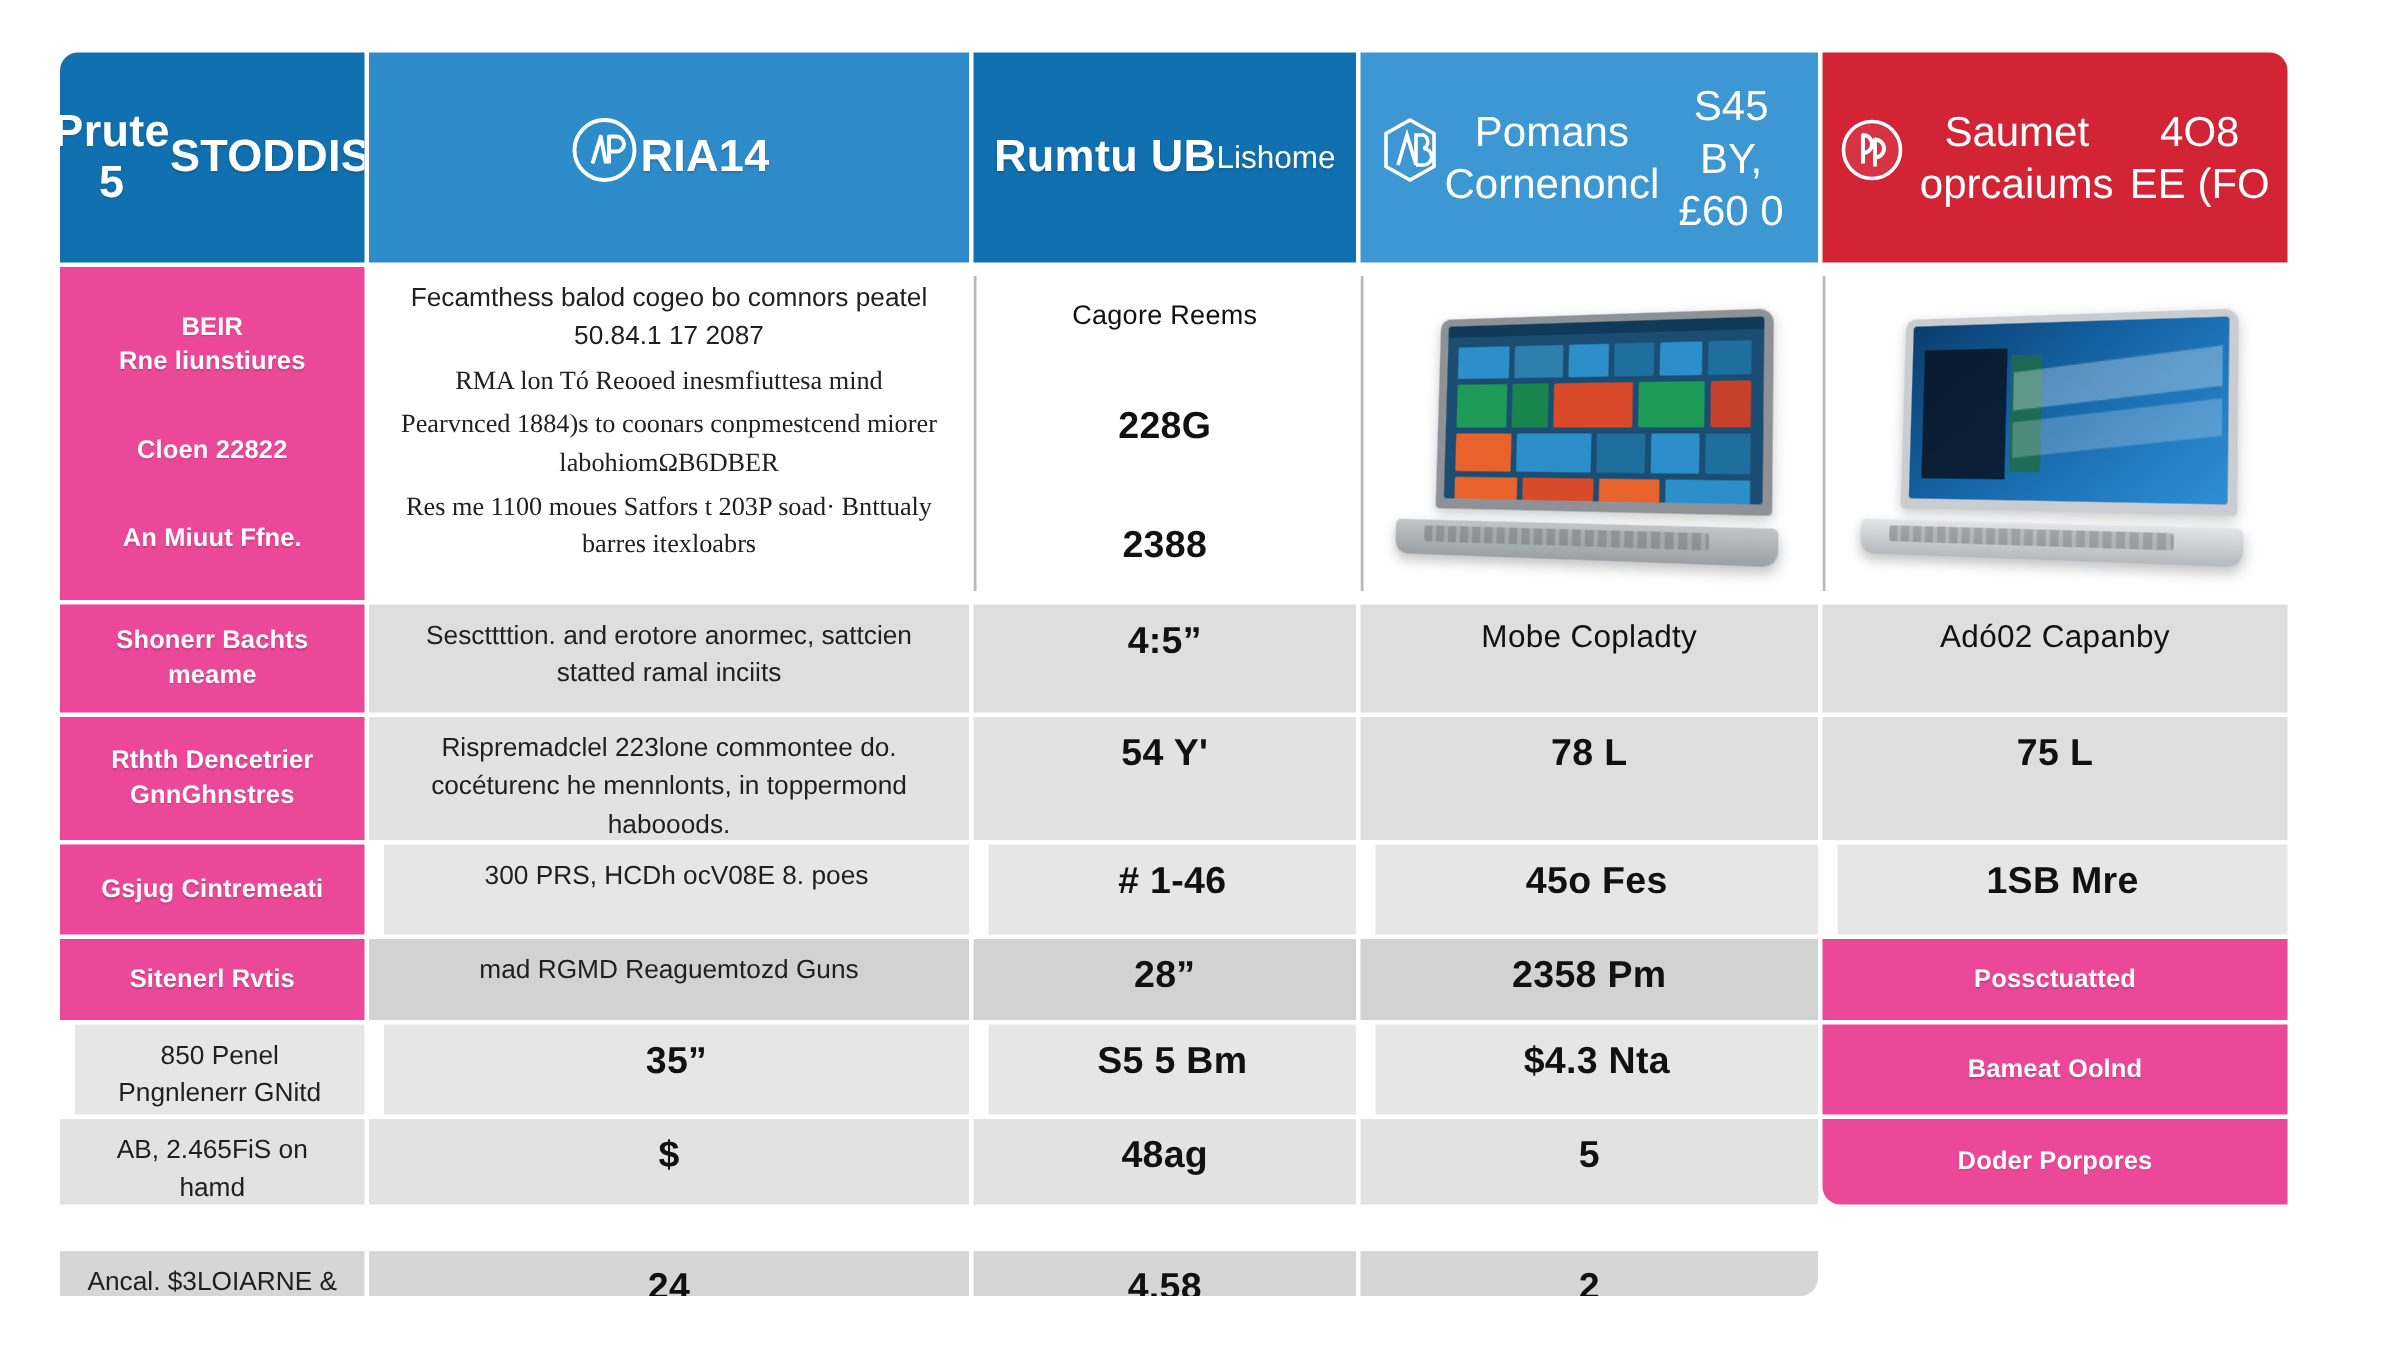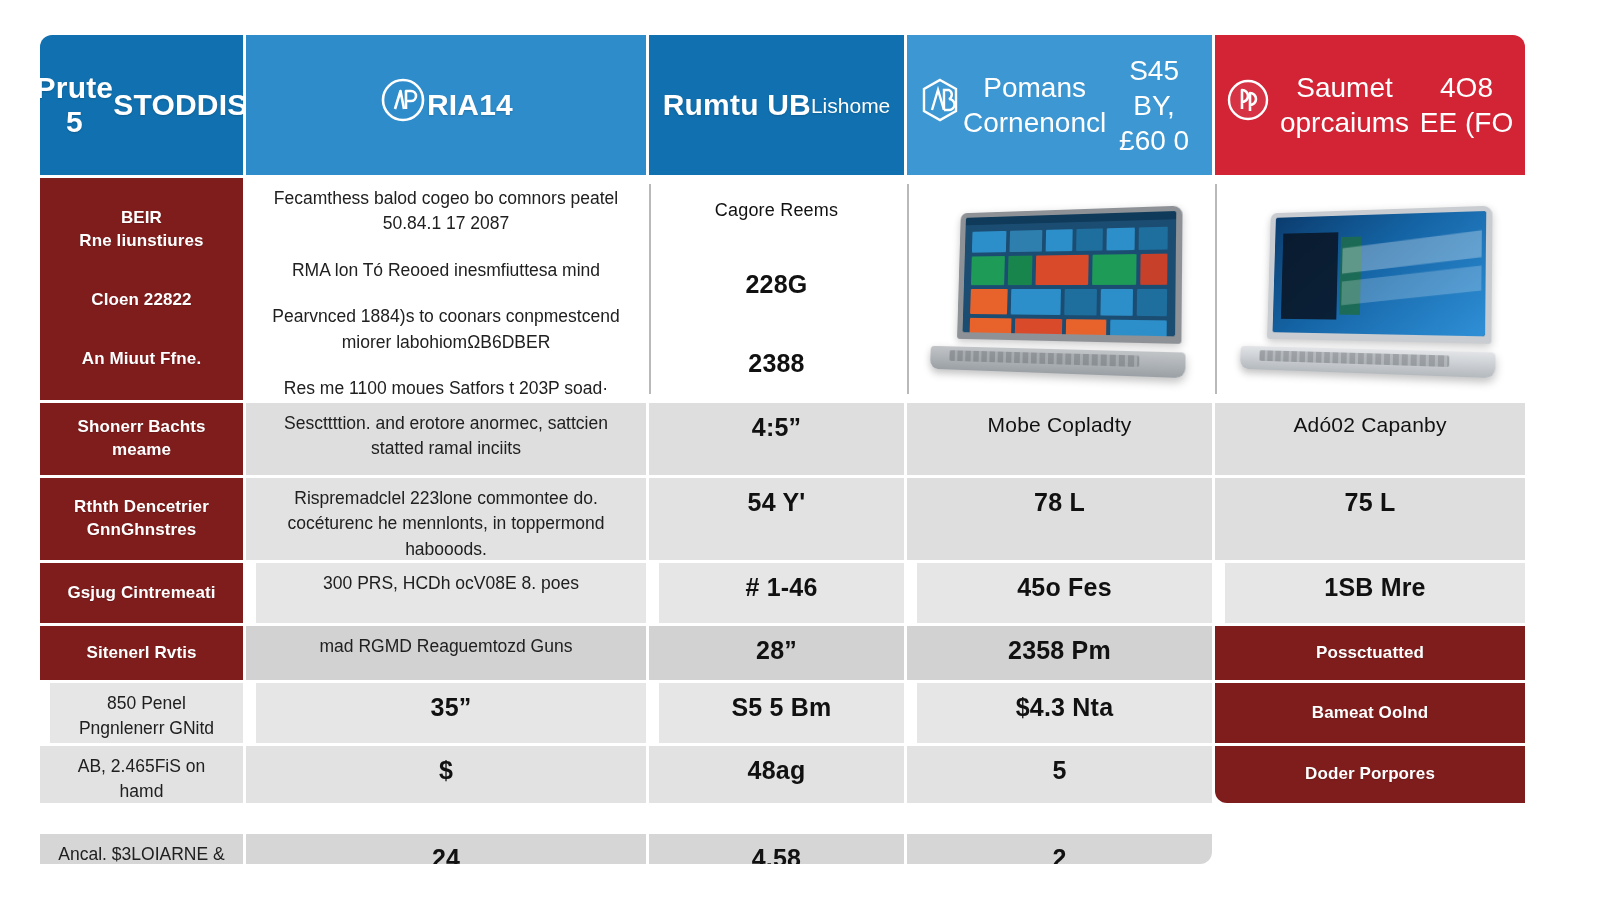--- a/index.html
+++ b/index.html
@@ -55,21 +55,21 @@
     font-size: 21px; font-weight: 400; line-height: 1.2; margin-top: 4px;
     text-shadow: 0 1px 2px rgba(0,0,0,.15);
   }
   .h-sub2 { font-size: 28px; font-weight: 400; line-height: 1.25; }
   .h-sub.tight { margin-top: 1px; }
 
   .brand-logo { margin-bottom: 6px; display:block; }
 
   
   .lcell {
-    background: #7f1d1d;
+    background: #ec4899;
     color: #ffffff;
     display: flex; align-items: center; justify-content: center;
     text-align: center;
     font-size: 17px; font-weight: 700;
     line-height: 1.35;
     padding: 6px 10px;
     letter-spacing: .1px;
     text-shadow: 0 1px 1px rgba(0,0,0,.16);
   }
   .lcell.tall { flex-direction: column; gap: 36px; }
@@ -90,21 +90,21 @@
   .cell.g1 { background: #dedede; }
   .cell.g2 { background: #e2e2e2; }
   .cell.g3 { background: #d2d2d2; }
   .cell.g4 { background: #e6e6e6; margin-left: 10px; }
   .cell.g5 { background: #d6d6d6; margin-top: 28px; }
   .cell.br { border-radius: 0 0 12px 0; }
 
   .desc {
     font-size: 17.5px; line-height: 1.45; color: #202020; font-weight: 400;
   }
-  .desc + .desc { margin-top: 21px; }
+  .desc + .desc { margin-top: 4px; font-family: Liberation Serif, serif; }
   .val {
     font-size: 25px; font-weight: 700; color: #111111; line-height: 1.3;
     letter-spacing: .2px;
   }
   .val.stack { font-size: 21px; font-weight: 400; }
   .val.lead  { font-size: 18px; font-weight: 400; }
   .spacer-col { display:flex; flex-direction:column; align-items:center; justify-content:center; gap:46px; }
 
   .vline {
     position: absolute;

